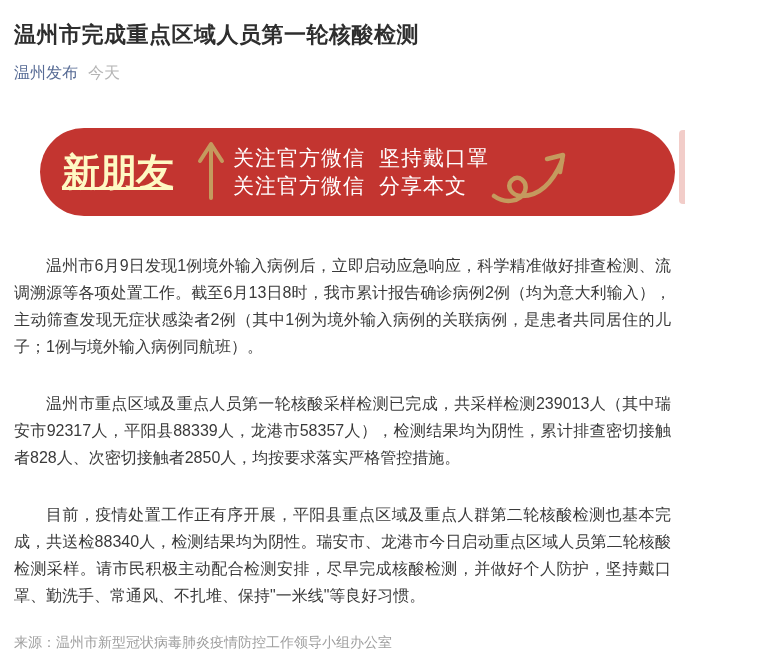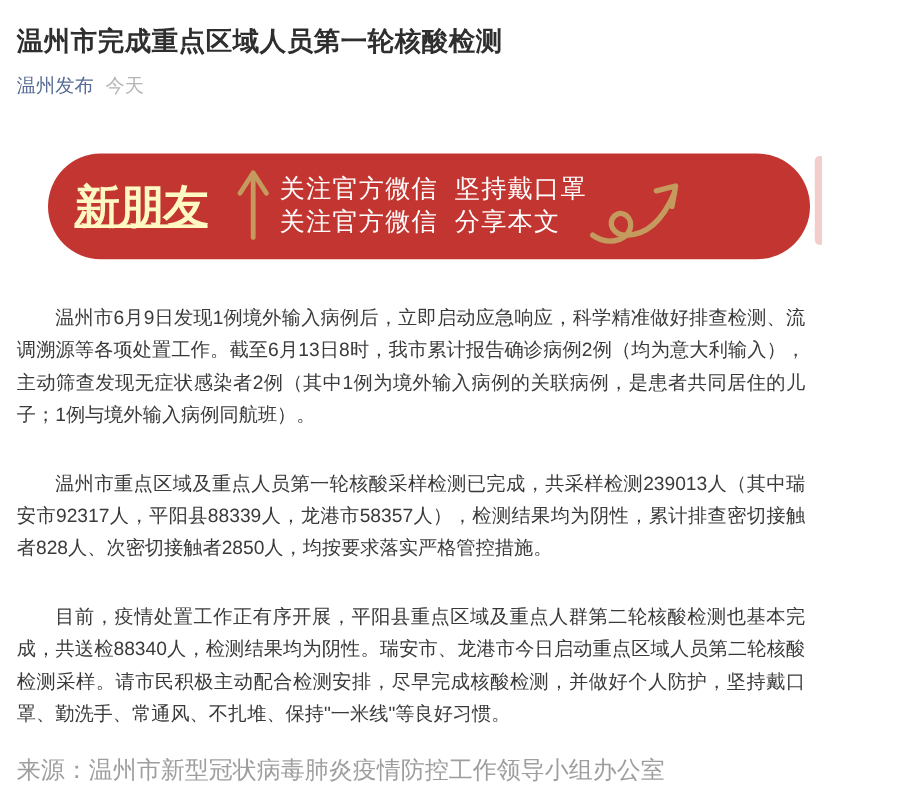--- a/index.html
+++ b/index.html
@@ -81,21 +81,21 @@
   .article p {
     font-size: 16px;
     line-height: 27px;
     color: #3a3a3a;
     text-indent: 2em;
     margin-bottom: 30px;
     text-align: justify;
   }
   .source {
     margin-top: -7px;
-    font-size: 20px;
+    font-size: 14px;
     line-height: 20px;
     color: #9e9e9e;
   }
 </style>
 </head>
 <body>
 
 <div class="page">
   <div class="content">
 

